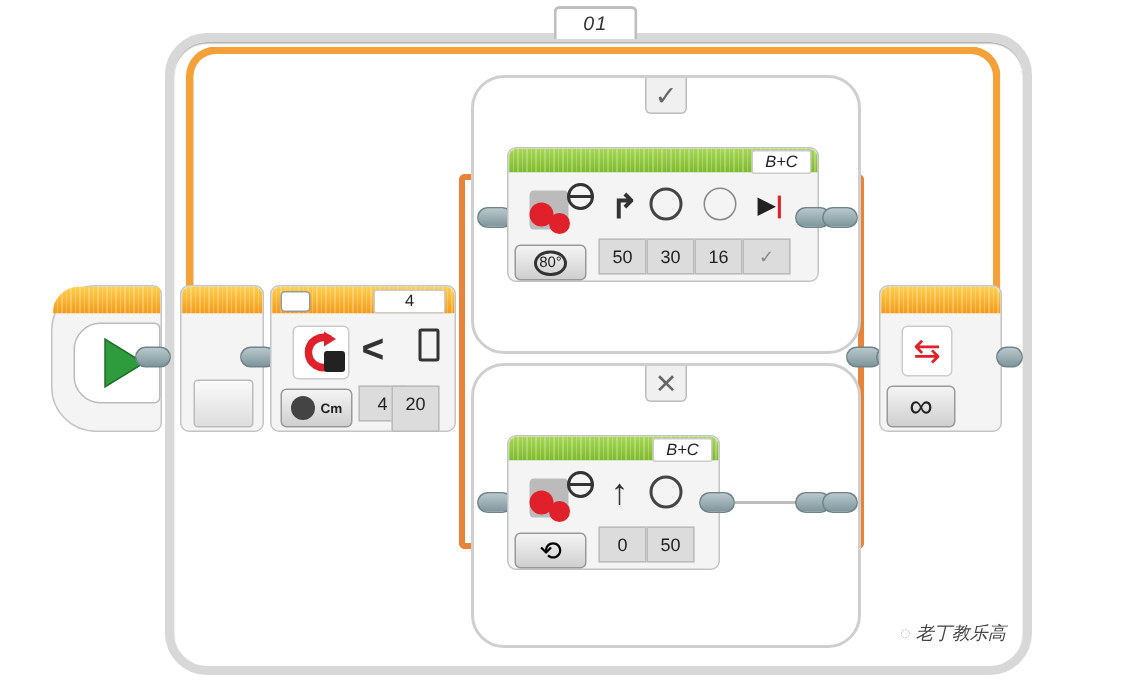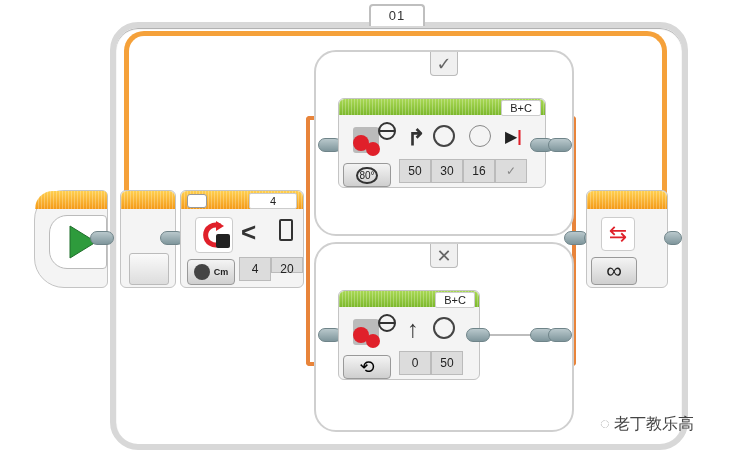--- a/index.html
+++ b/index.html
@@ -6,41 +6,41 @@
   body { width:747px; height:458px; background:#ffffff; position:relative; overflow:hidden;
          font-family:"Liberation Sans", sans-serif; }
   .abs { position:absolute; }
 
   
   .loop-outer { left:110px; top:22px; width:578px; height:428px; border:6px solid #d8d8d8; border-radius:28px;
                 box-sizing:border-box; box-shadow:0 1px 1px #aaa inset; }
   .loop-orange-top { left:124px; top:31px; width:543px; height:170px; border-top:5px solid #f5a13a; border-left:5px solid #f5a13a;
                      border-right:5px solid #f5a13a; border-radius:20px 20px 0 0; box-sizing:border-box; }
   .loop-label { left:369px; top:4px; width:52px; height:20px; background:#fff; border:2px solid #bfbfbf; border-bottom:none;
-                border-radius:4px 4px 0 0; font-size:13px; text-align:center; line-height:20px; color:#333; letter-spacing:1px; }
+                border-radius:4px 4px 0 0; font-size:13px; text-align:center; line-height:20px; color:#333; letter-spacing:1px;font-style:italic; }
 
   
   .block { background:#f4f4f4; border:1px solid #c4c4c4; border-radius:6px; box-sizing:border-box; }
   .orange-top { background:linear-gradient(#ffc94a,#f49a18); border-radius:6px 6px 0 0;
                 background-image:repeating-linear-gradient(90deg, rgba(255,255,255,0.25) 0 1px, transparent 1px 3px), linear-gradient(#ffcf4f,#f49a18); }
   .green-top { background-image:repeating-linear-gradient(90deg, rgba(255,255,255,0.25) 0 1px, transparent 1px 3px), linear-gradient(#a8d854,#7cb82c);
-               border-radius:6px 6px 0 0; }
+               border-radius:6px 6px 0 0;font-style:italic; }
   .connector { width:24px; height:14px; background:linear-gradient(#b9c8cc,#7f969c); border-radius:7px; border:1px solid #6f8489; box-sizing:border-box; }
   .param { background:#dcdcdc; border:1px solid #bbb; font-size:12px; color:#222; text-align:center; box-sizing:border-box; line-height:22px; }
   .mode-btn { background:linear-gradient(#f4f4f4,#cfcfcf); border:1px solid #999; border-radius:4px; box-sizing:border-box;
               display:flex; align-items:center; justify-content:center; }
   .port-label { background:#fff; border:1px solid #ccc; border-radius:2px; font-size:11px; text-align:center; color:#222; line-height:14px; }
 
   
   .case { border:2px solid #cfcfcf; border-radius:22px; box-sizing:border-box; background:#fff; }
   .case-tab { width:28px; height:24px; background:#f0f0f0; border:1px solid #bbb; border-top:none; border-radius:0 0 4px 4px;
               font-size:18px; color:#666; text-align:center; line-height:24px; box-sizing:border-box; }
   .sw-bracket { width:10px; border:4px solid #e8843a; box-sizing:border-box; }
   .wire { background:#bdbdbd; height:2px; }
-  .watermark { color:#444; font-size:16px; }
+  .watermark { color:#444; font-size:12px;font-style:italic; }
 </style>
 </head>
 <body>
 
 <div class="abs loop-outer"></div>
 <div class="abs loop-orange-top"></div>
 <div class="abs loop-label">01</div>
 
 <div class="abs block" style="left:34px;top:190px;width:74px;height:98px;border-radius:30px 6px 6px 30px;">
   <div class="orange-top" style="height:18px;border-radius:28px 6px 0 0;"></div>
@@ -70,21 +70,21 @@
         <rect x="20" y="16" width="14" height="14" fill="#222" rx="2"></rect>
       </svg>
   </div>
   <div style="position:absolute;left:60px;top:26px;font-size:26px;font-weight:bold;color:#333;">&lt;</div>
   <div style="position:absolute;left:98px;top:28px;width:14px;height:22px;border:2px solid #333;border-radius:2px;box-sizing:border-box;"></div>
   <div class="mode-btn" style="position:absolute;left:6px;top:68px;width:48px;height:26px;">
     <span style="width:16px;height:16px;border-radius:50%;background:#444;display:inline-block;margin-right:4px;"></span>
     <span style="font-size:9px;font-weight:bold;color:#222;">Cm</span>
   </div>
   <div class="param" style="position:absolute;left:58px;top:66px;width:32px;height:24px;">4</div>
-  <div class="param" style="position:absolute;left:90px;top:66px;width:32px;height:16px;">20</div>
+  <div class="param" style="position:absolute;left:80px;top:66px;width:32px;height:31px;">20</div>
 </div>
 
 <div class="abs sw-bracket" style="left:306px;top:116px;height:250px;border-right:none;border-radius:4px 0 0 4px;"></div>
 <div class="abs sw-bracket" style="left:566px;top:116px;height:250px;border-left:none;border-radius:0 4px 4px 0;"></div>
 
 <div class="abs case" style="left:314px;top:50px;width:260px;height:186px;"></div>
 <div class="abs case-tab" style="left:430px;top:52px;">✓</div>
 
 <div class="abs case" style="left:314px;top:242px;width:260px;height:190px;"></div>
 <div class="abs case-tab" style="left:430px;top:244px;">✕</div>

